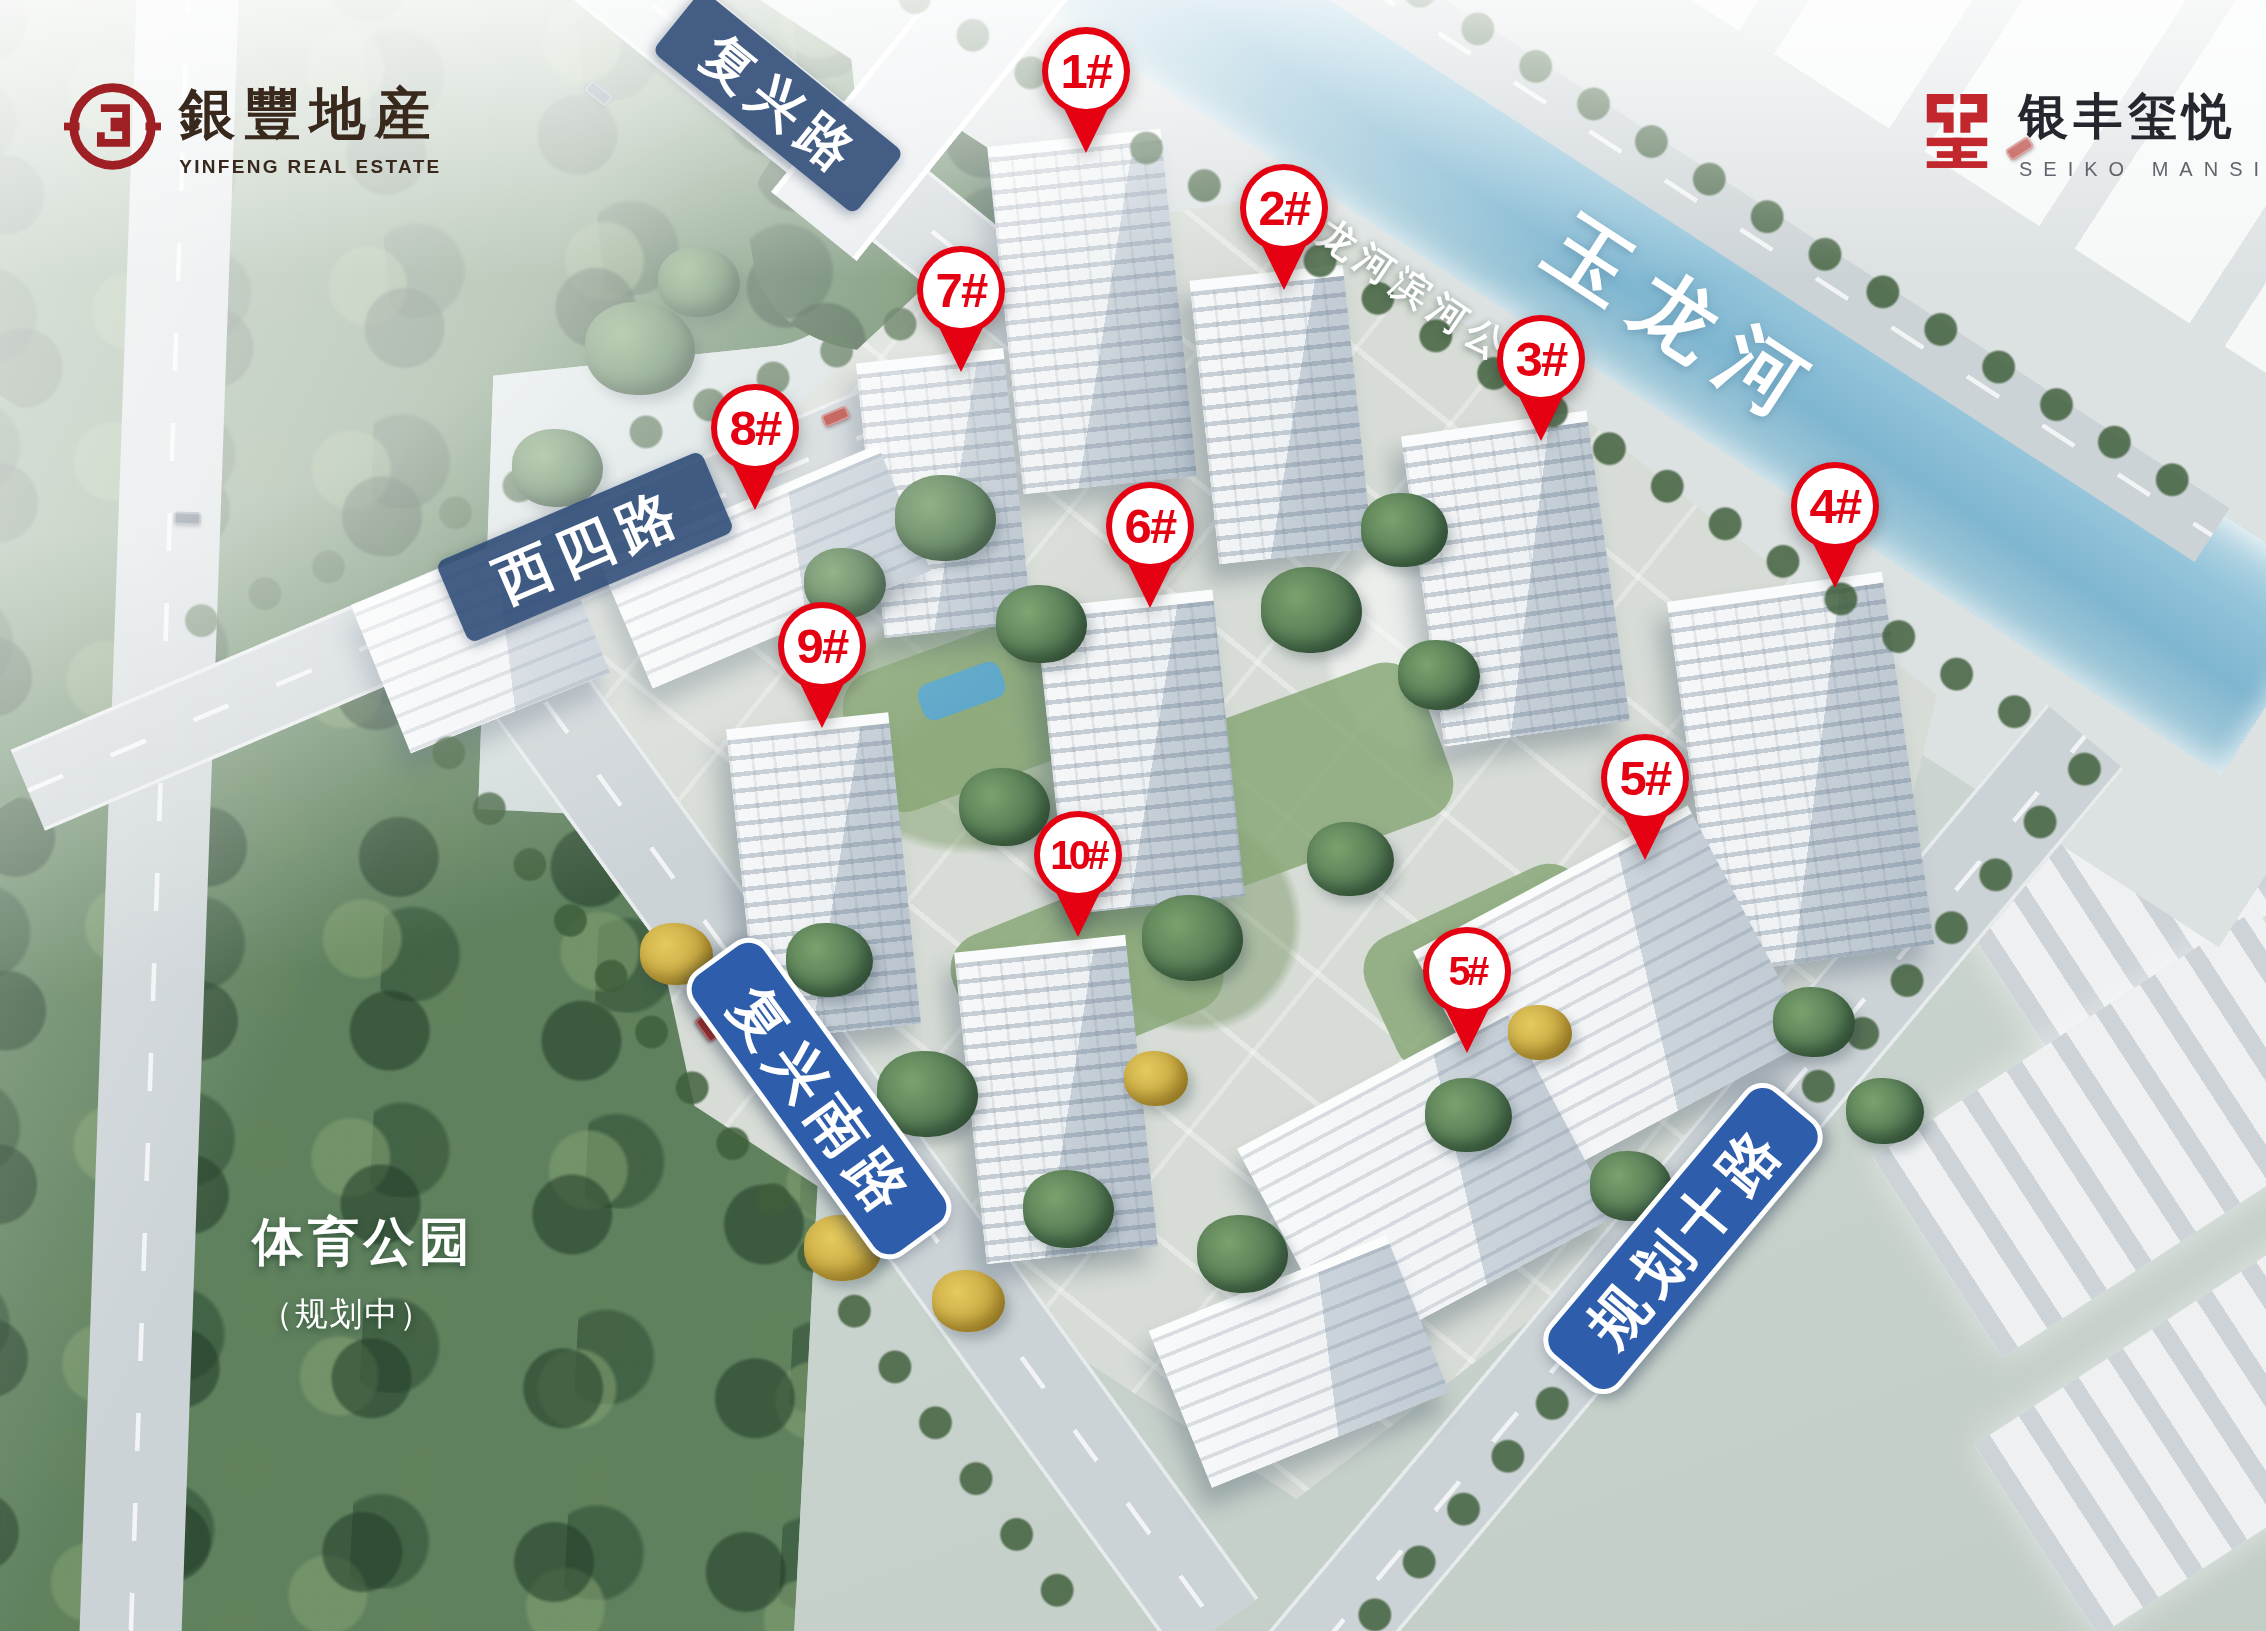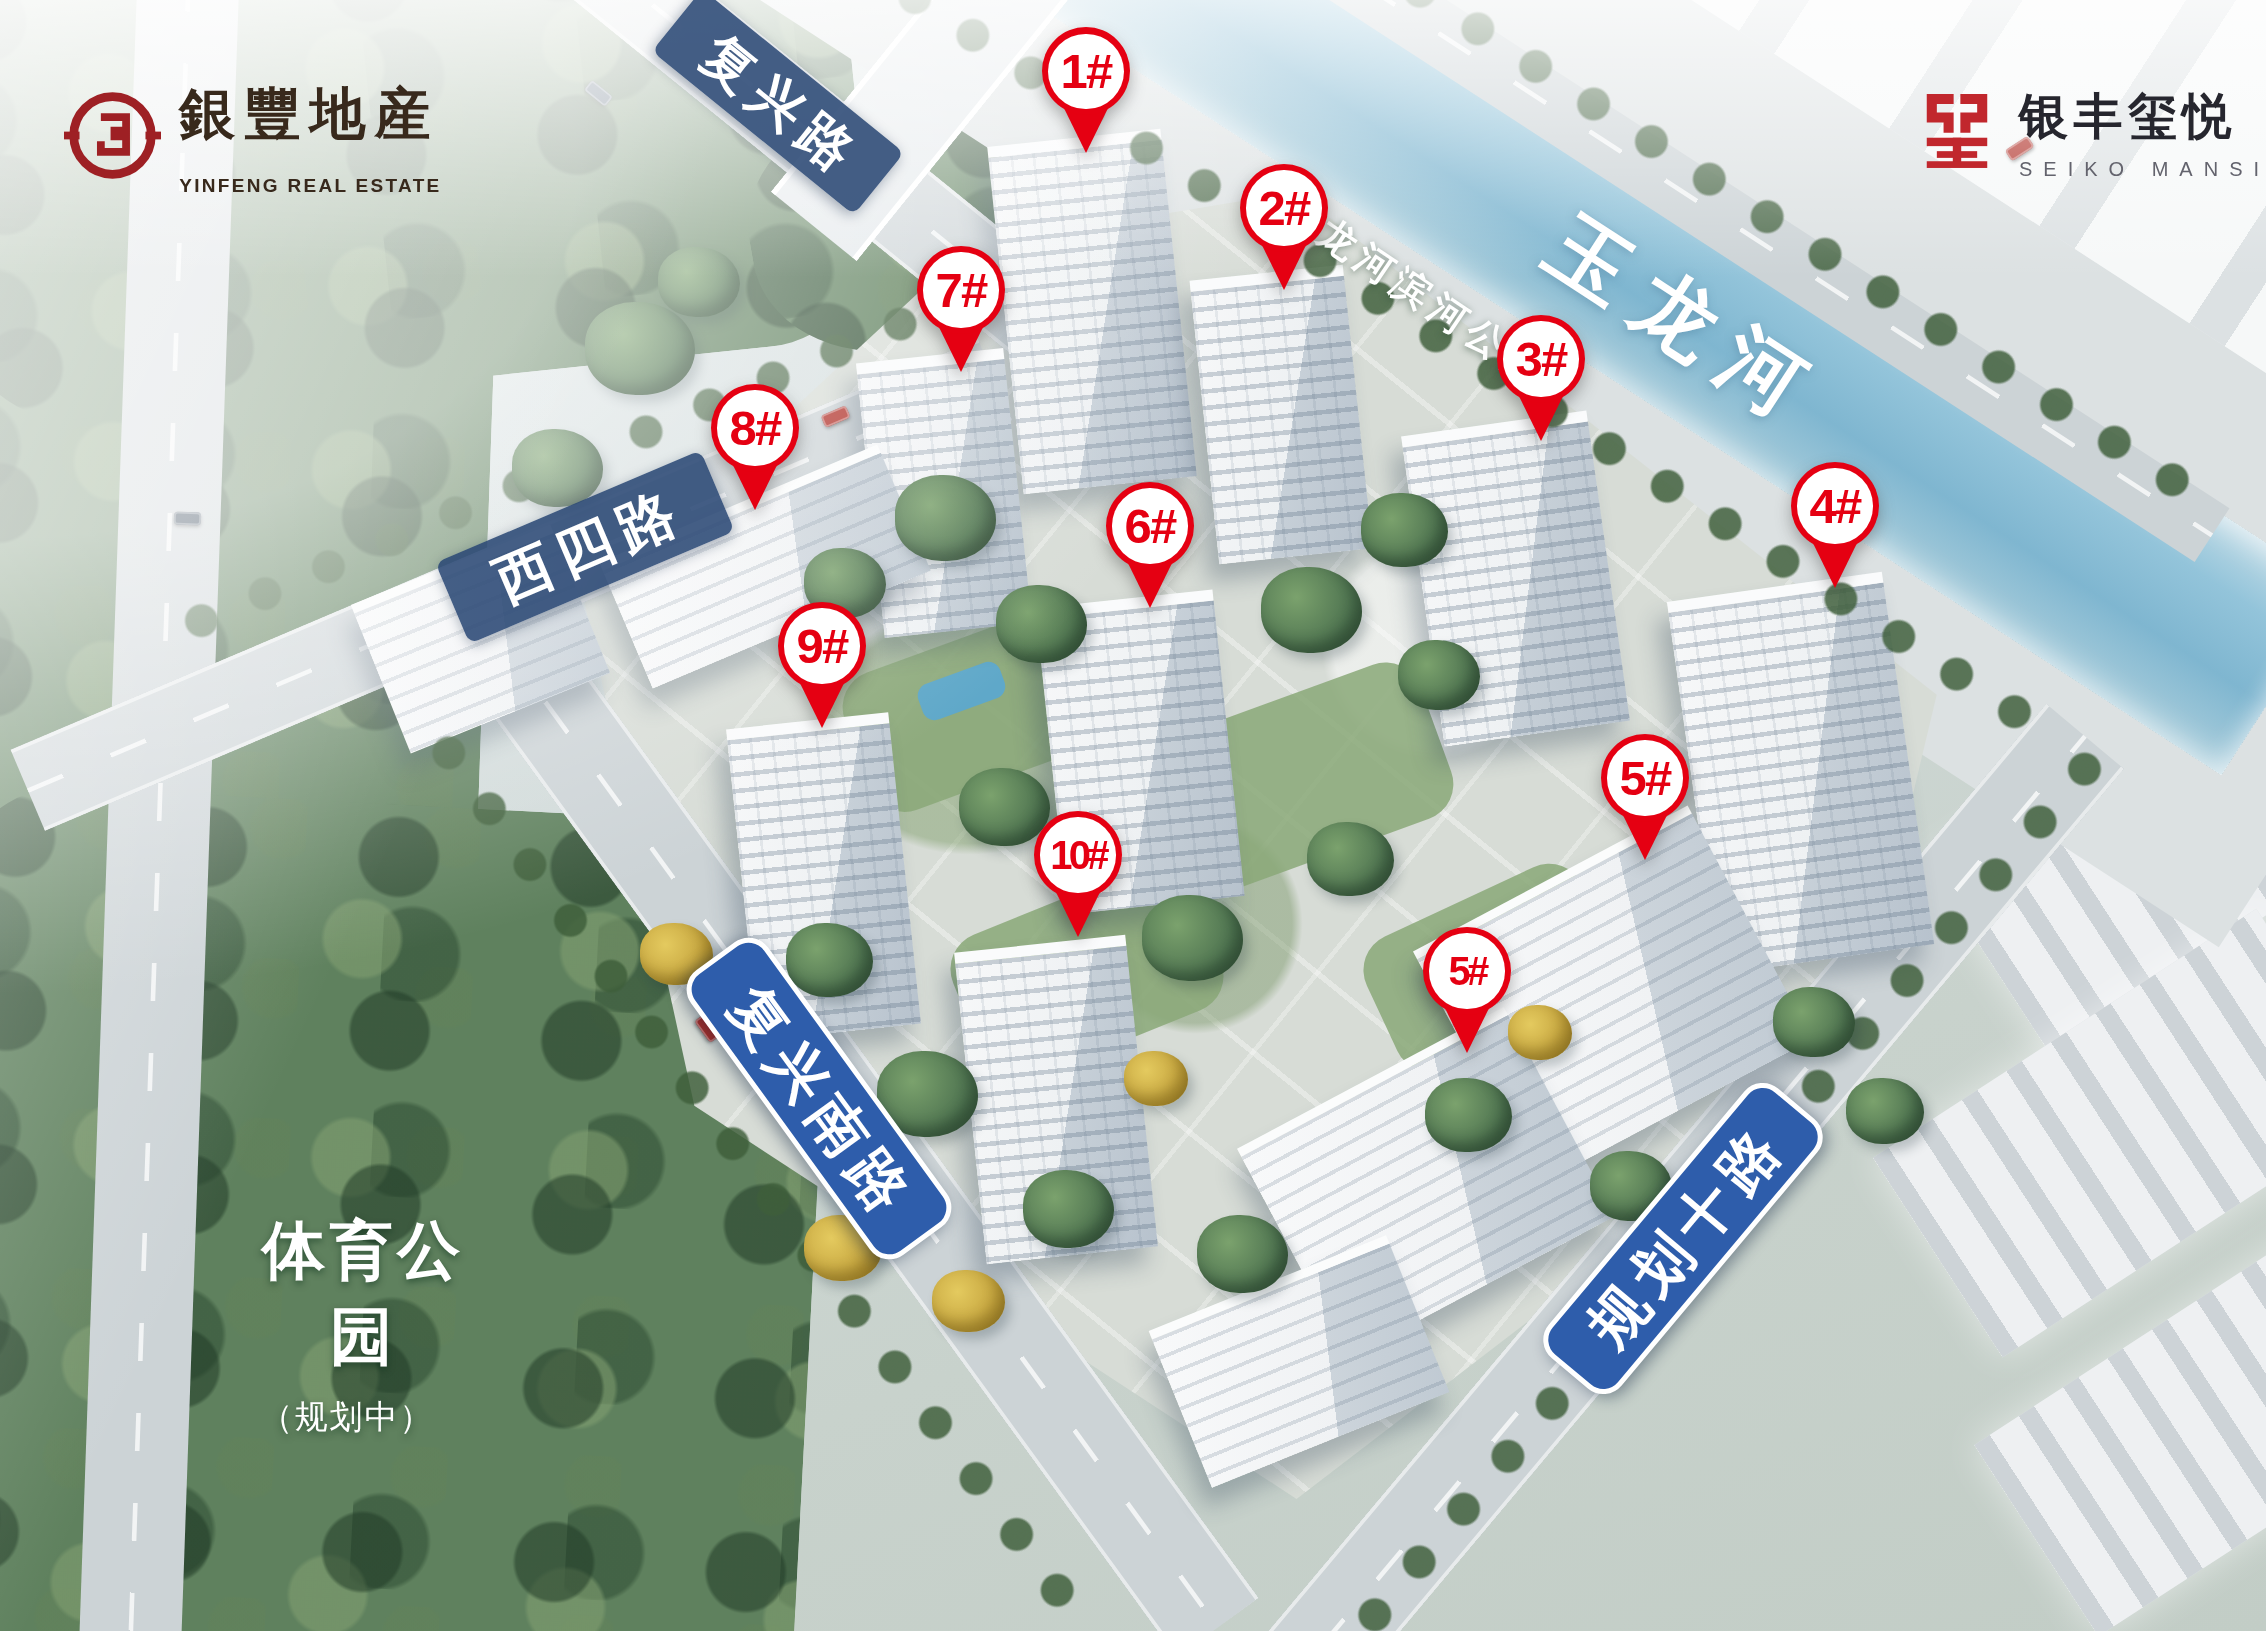--- a/index.html
+++ b/index.html
@@ -80,21 +80,21 @@
       radial-gradient(ellipse at 0% 10%, rgba(255,255,255,.55) 0 18%, rgba(255,255,255,0) 40%);}
   
   .river-label{position:absolute;z-index:10;color:#fff;font-weight:bold;font-size:82px;
     letter-spacing:20px;white-space:nowrap;transform:translate(-50%,-50%) rotate(33deg);
     text-shadow:0 2.7px 9.1px rgba(80,130,160,.5);}
   .river-park-label{position:absolute;z-index:10;color:#fff;font-weight:600;font-size:38px;
     letter-spacing:6.4px;white-space:nowrap;transform:translate(-50%,-50%) rotate(34deg);
     text-shadow:0 1.8px 7.3px rgba(40,70,50,.55);}
   .sports-park{position:absolute;z-index:10;text-align:center;color:#fff;
     text-shadow:0 2.7px 7.3px rgba(0,40,20,.5);}
-  .sports-park .t{font-size:63px;font-weight:bold;letter-spacing:4.6px;padding-left:33px;}
+  .sports-park .t{font-size:51px;font-weight:bold;letter-spacing:4.6px;padding-left:33px;}
   .sports-park .n{font-size:33px;margin-top:14.6px;letter-spacing:1.8px;}
   .road-banner{position:absolute;z-index:11;display:flex;align-items:center;justify-content:center;
     color:#fff;font-weight:bold;white-space:nowrap;line-height:1;letter-spacing:9.1px;padding-left:9.1px;
     box-sizing:border-box;}
   .road-banner.dark{background:var(--banner-dark);border-radius:9.1px;
     box-shadow:0 3.7px 12.8px rgba(10,30,60,.35);}
   .road-banner.bright{background:var(--banner-bright);border:5.5px solid #fff;border-radius:24px;
     box-shadow:0 5.5px 14.6px rgba(10,30,60,.4);}
   
   .marker{position:absolute;z-index:12;width:88px;height:133px;transform:translate(-50%,0);
@@ -105,21 +105,21 @@
   .marker-label{position:relative;z-index:3;color:var(--marker-red);font-weight:bold;
     font-size:49px;letter-spacing:-1.8px;}
   .marker-label.small{font-size:40px;letter-spacing:-3.7px;}
   .marker-tail{position:absolute;top:71px;left:50%;transform:translateX(-50%);
     width:0;height:0;border-left:27.4px solid transparent;border-right:27.4px solid transparent;
     border-top:55px solid var(--marker-red);z-index:1;}
   
   .brand{position:absolute;z-index:13;display:flex;align-items:center;}
   .brand-left{left:64px;top:77px;gap:18.3px;}
   .brand-left .cn{font-size:56px;font-weight:bold;letter-spacing:9.1px;color:#38291c;white-space:nowrap;}
-  .brand-left .en{font-size:19px;font-weight:bold;letter-spacing:2.3px;color:#38291c;margin-top:22px;white-space:nowrap;}
+  .brand-left .en{font-size:19px;font-weight:bold;letter-spacing:2.3px;color:#38291c;margin-top:3px;white-space:nowrap;}
   .brand-right{left:1915px;top:84px;gap:20px;}
   .brand-right .cn{font-size:49px;font-weight:bold;letter-spacing:5.5px;color:#26262e;white-space:nowrap;}
   .brand-right .en{font-size:20px;letter-spacing:11px;color:#63636d;margin-top:8.2px;white-space:nowrap;}
 </style>
 </head>
 <body>
 
 <div class="stage" id="stage">
 
   <div class="bg-base"></div>

